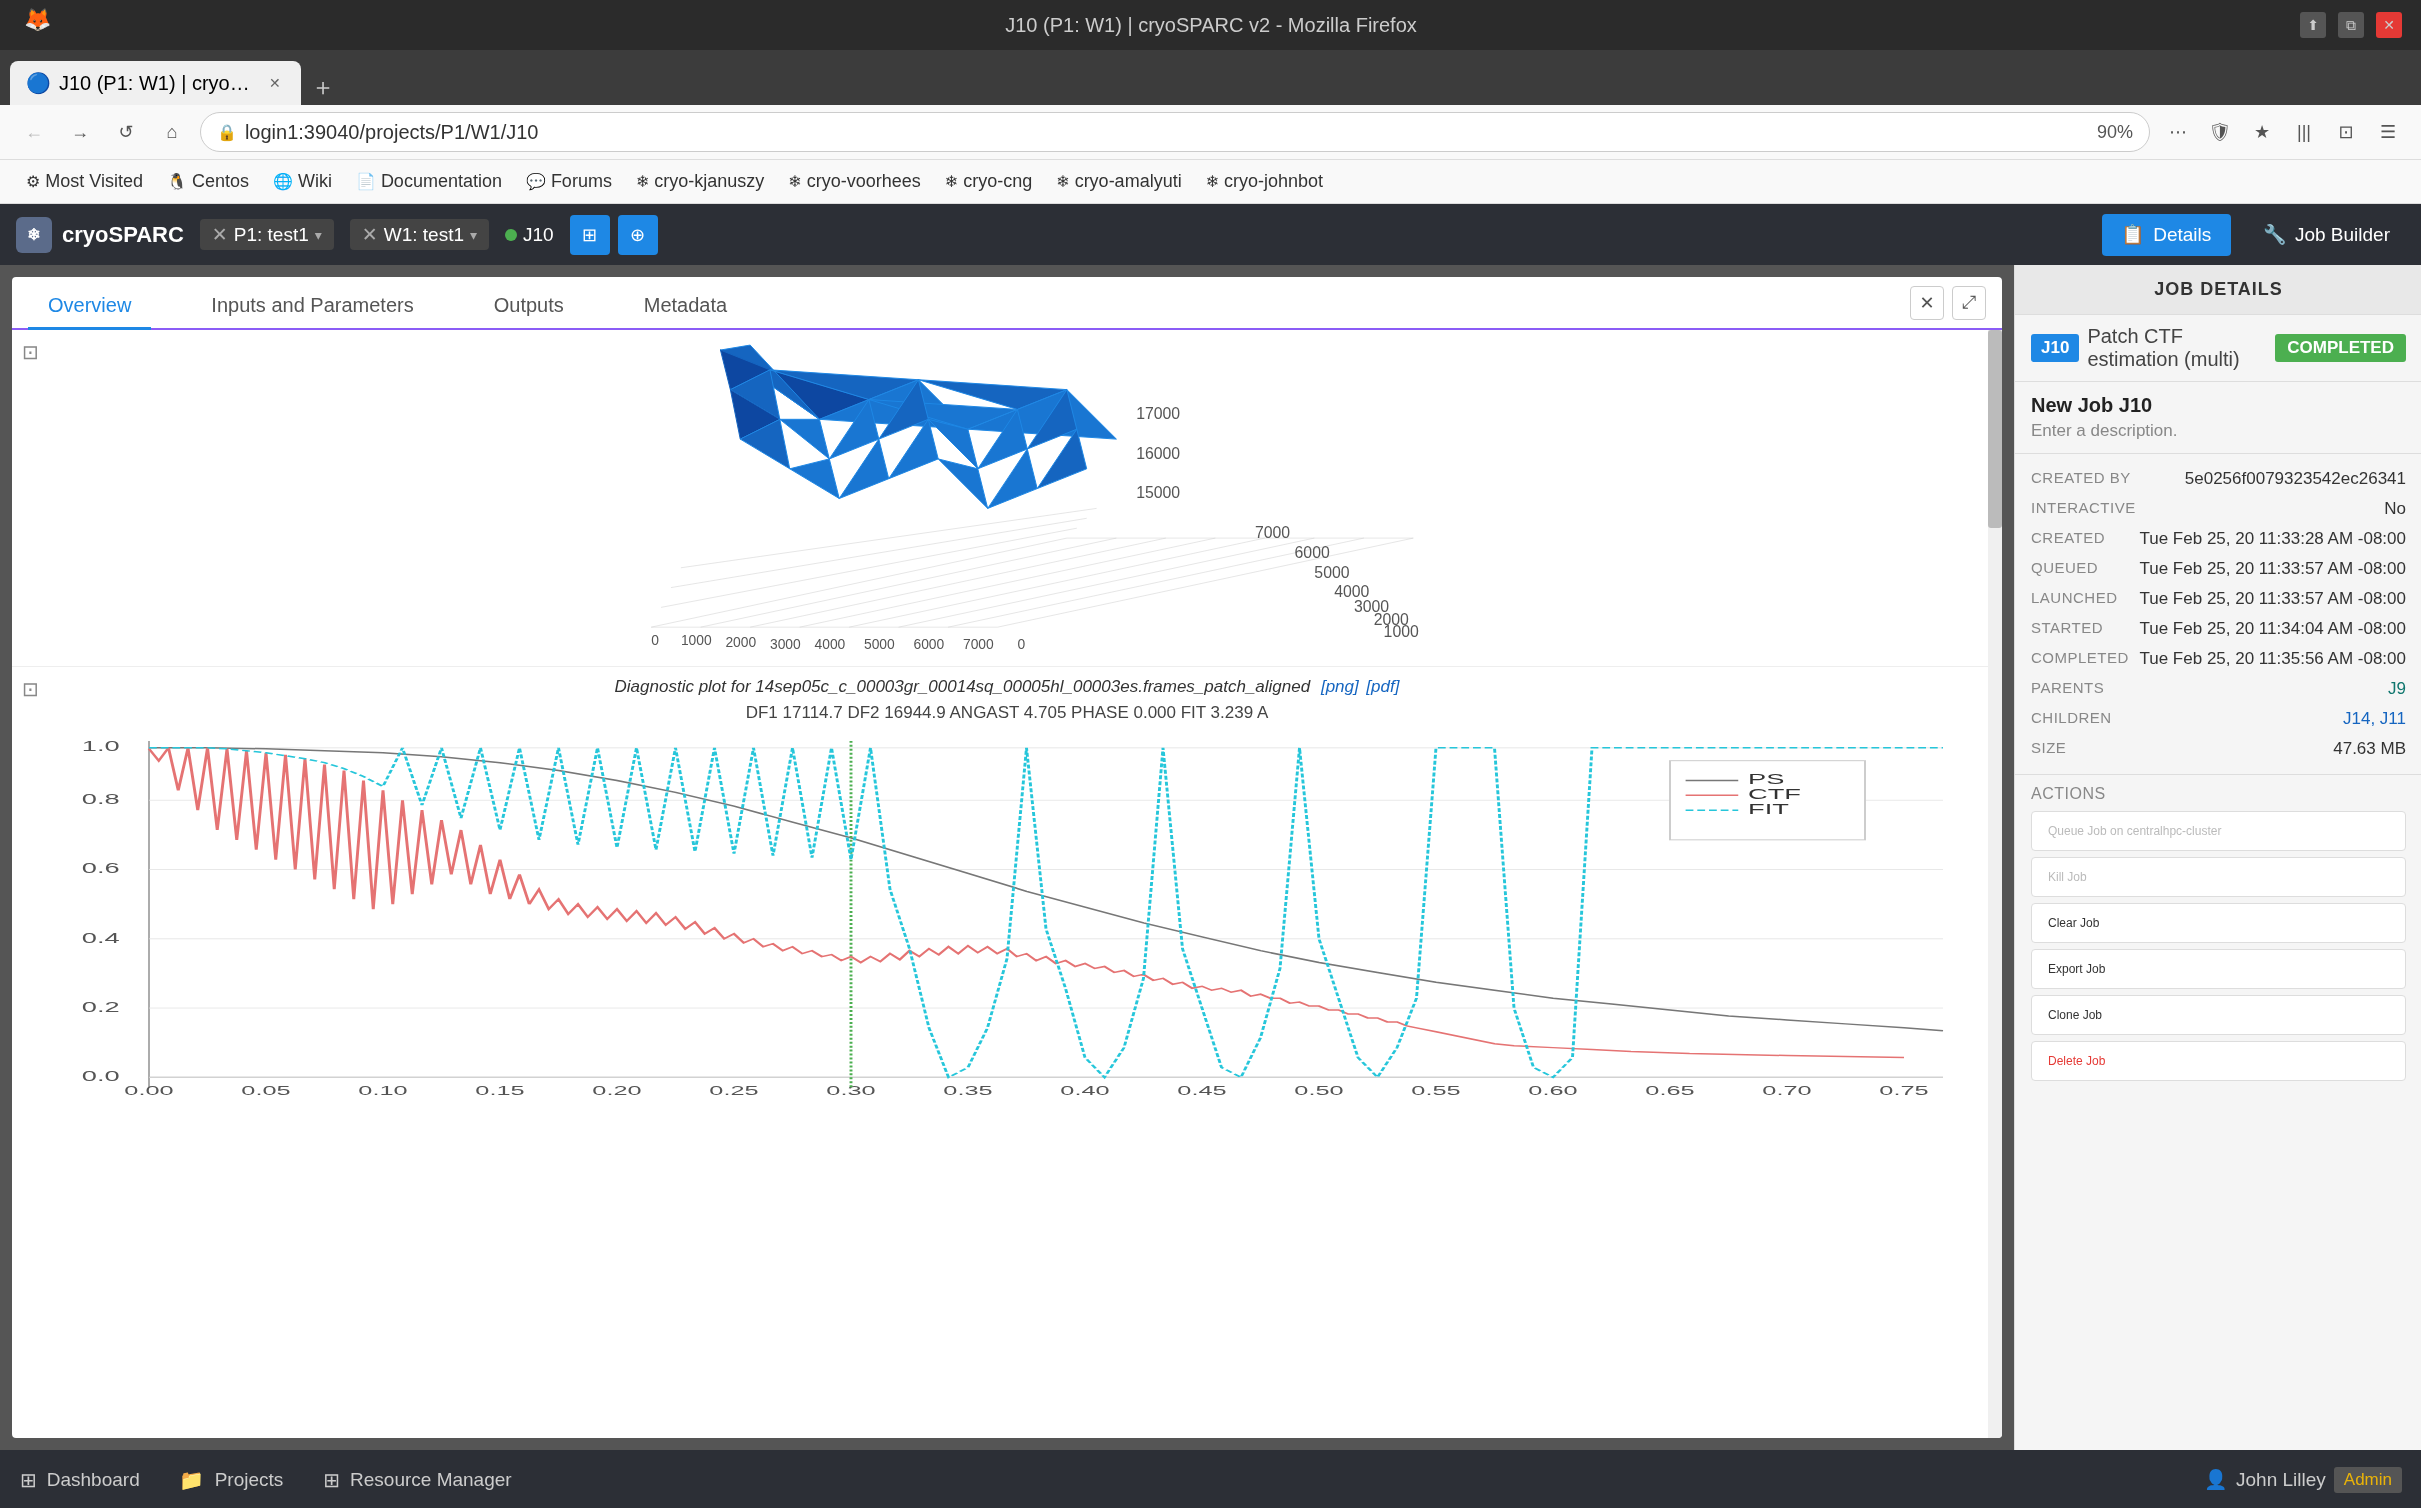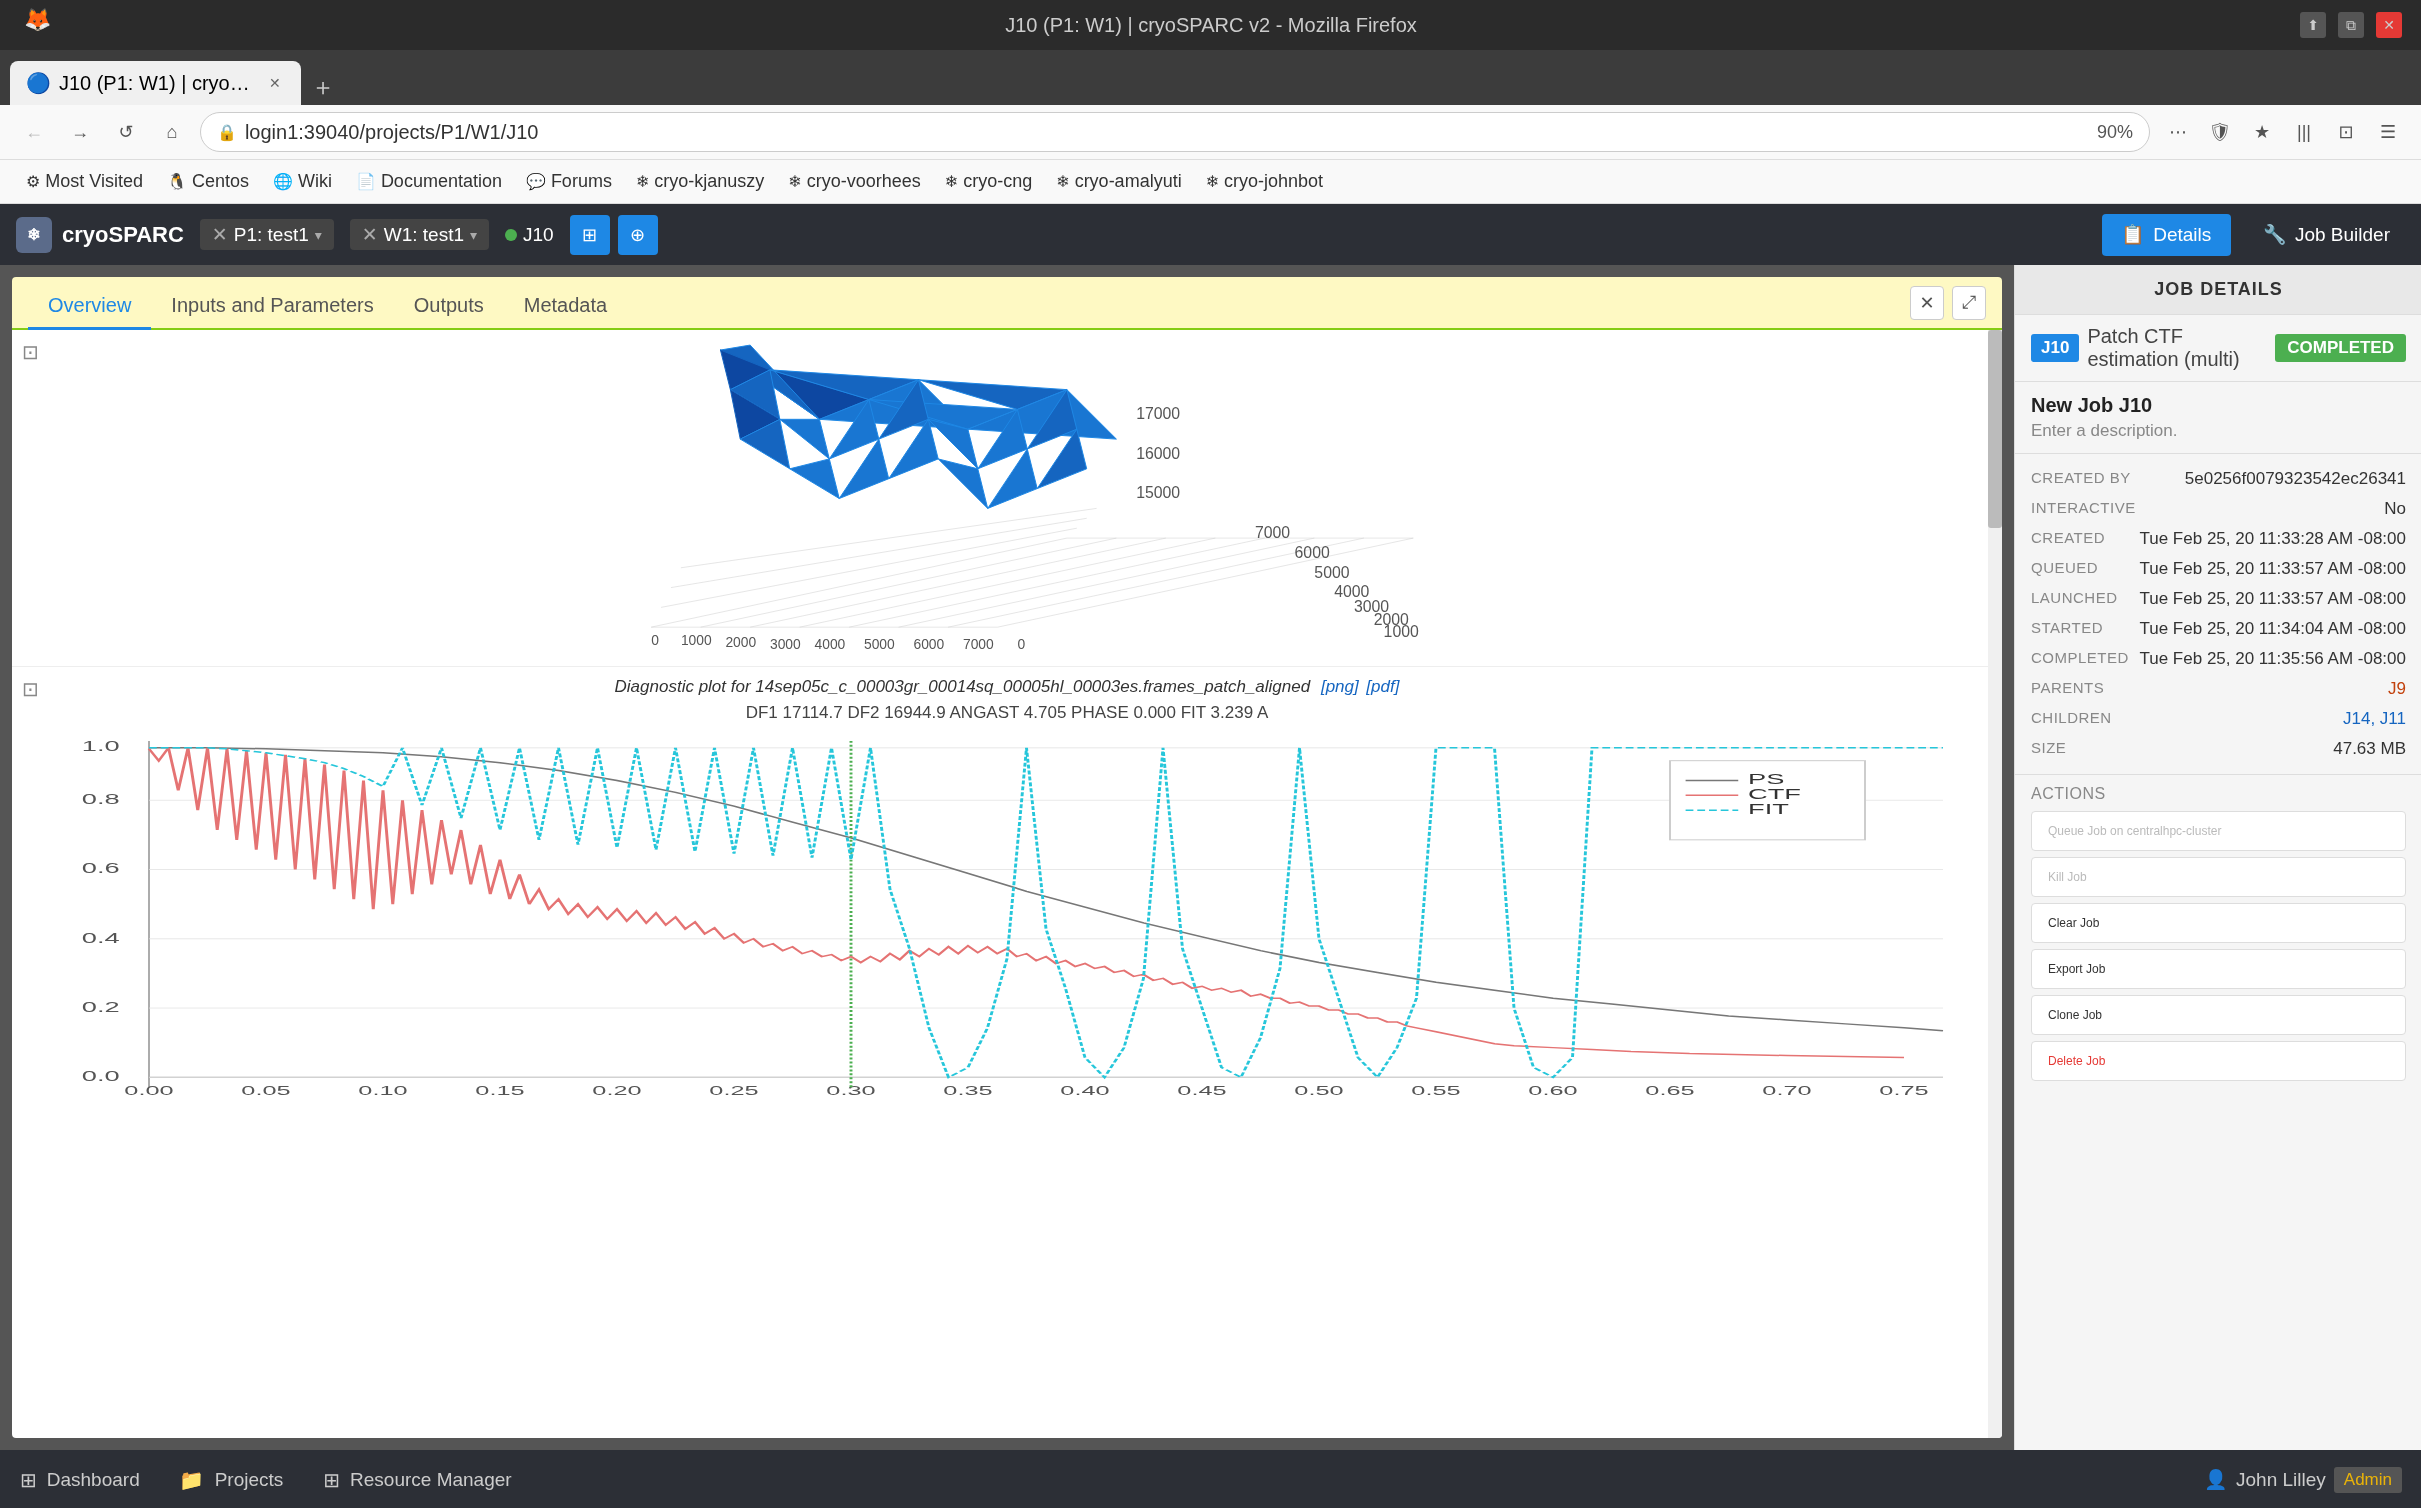--- a/index.html
+++ b/index.html
@@ -239,27 +239,28 @@
       background: #4a4a4a;
       display: flex;
       flex-direction: column;
       margin: 12px;
       border-radius: 4px;
       overflow: hidden;
     }
 
     
     .panel-tabs {
-      background: #fef9c3;
-      display: flex;
-      border-bottom: 2px solid #84cc16;
+      background: #ffffff;
+      display: flex;
+      border-bottom: 2px solid #8b5cf6;
       padding: 0 16px;
       height: 53px;
       align-items: flex-end;
       position: relative;
+      gap: 40px;
     }
     .panel-tab {
       padding: 10px 20px;
       font-size: 20px;
       cursor: pointer;
       color: #555;
       border-bottom: 3px solid transparent;
       margin-bottom: -2px;
     }
     .panel-tab.active {
@@ -819,21 +820,21 @@
       <div class="meta-row">
         <span class="meta-label">STARTED</span>
         <span class="meta-value">Tue Feb 25, 20 11:34:04 AM -08:00</span>
       </div>
       <div class="meta-row">
         <span class="meta-label">COMPLETED</span>
         <span class="meta-value">Tue Feb 25, 20 11:35:56 AM -08:00</span>
       </div>
       <div class="meta-row">
         <span class="meta-label">PARENTS</span>
-        <span class="meta-value" style="color:#c2410c; cursor:pointer;">J9</span>
+        <span class="meta-value" style="color:#0f766e; cursor:pointer;">J9</span>
       </div>
       <div class="meta-row">
         <span class="meta-label">CHILDREN</span>
         <span class="meta-value" style="color:#1565c0; cursor:pointer;">J14, J11</span>
       </div>
       <div class="meta-row">
         <span class="meta-label">SIZE</span>
         <span class="meta-value">47.63 MB</span>
       </div>
     </div>

